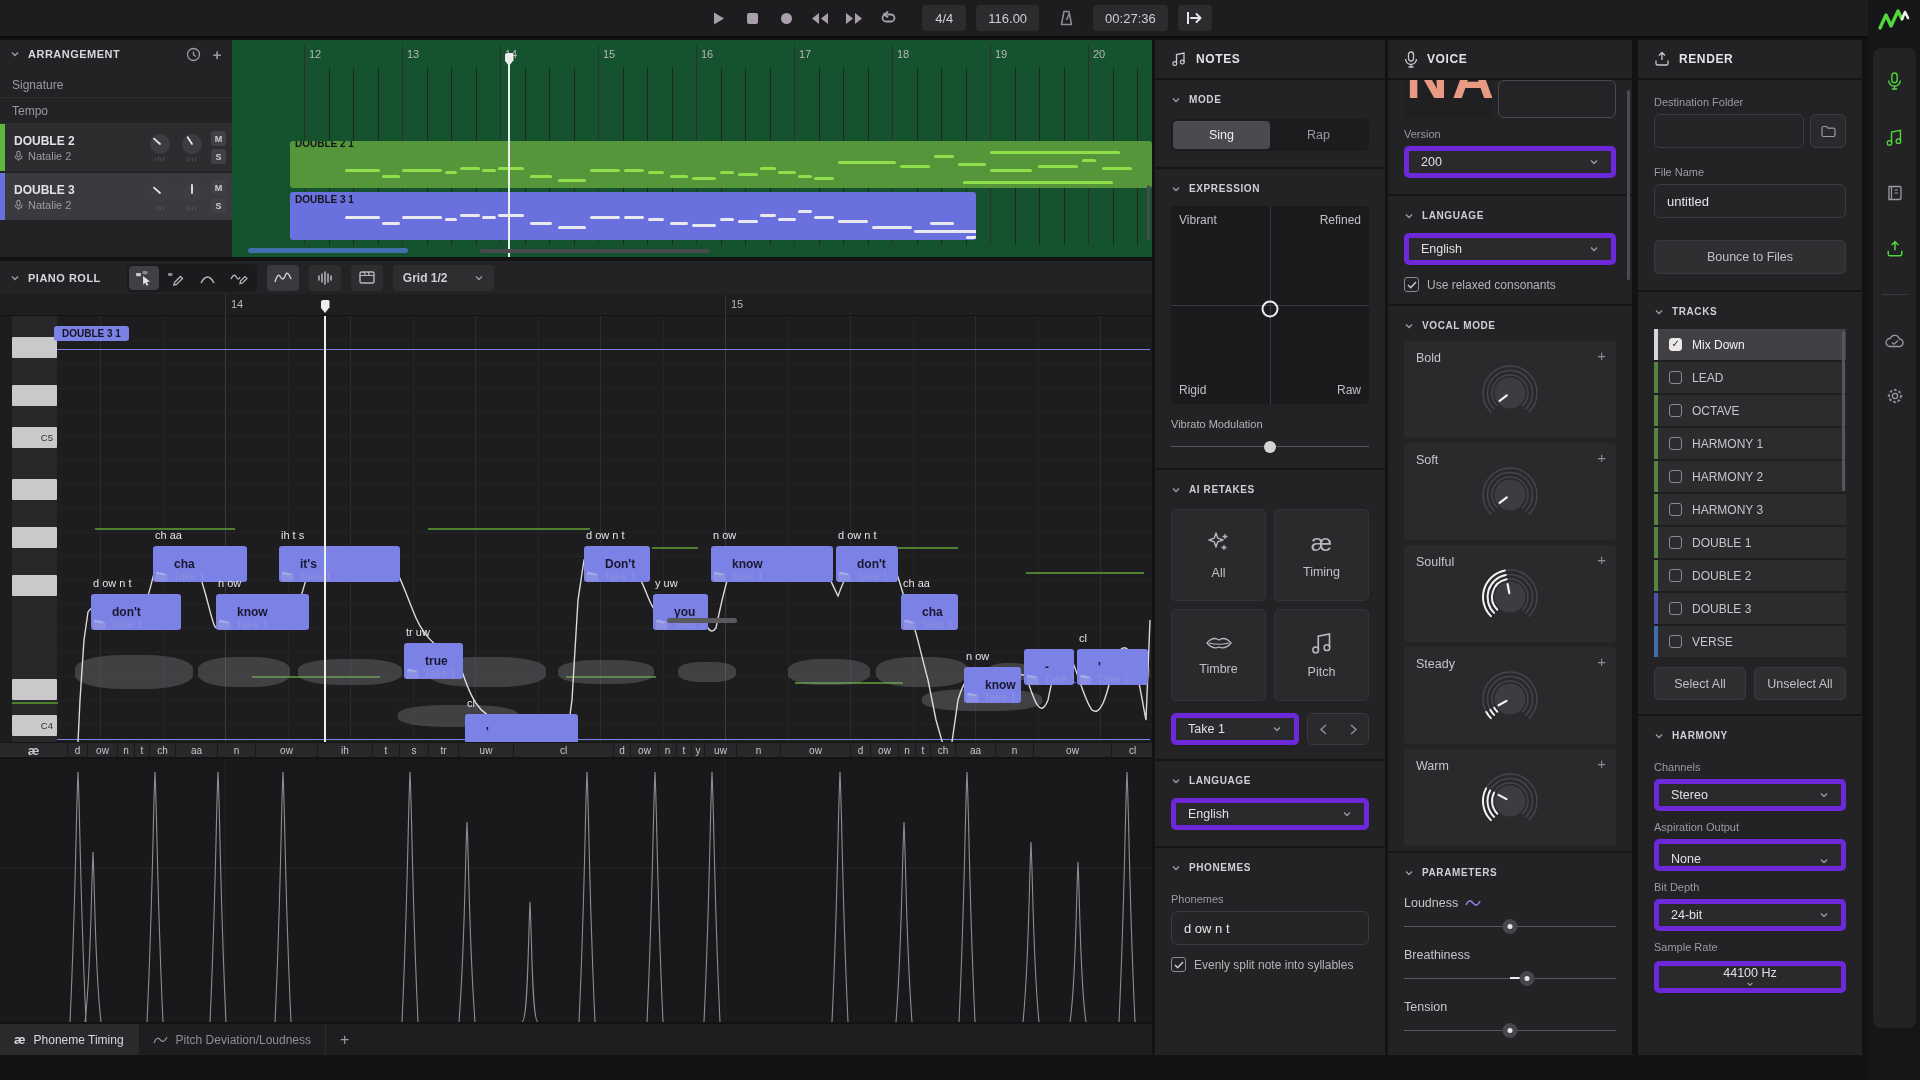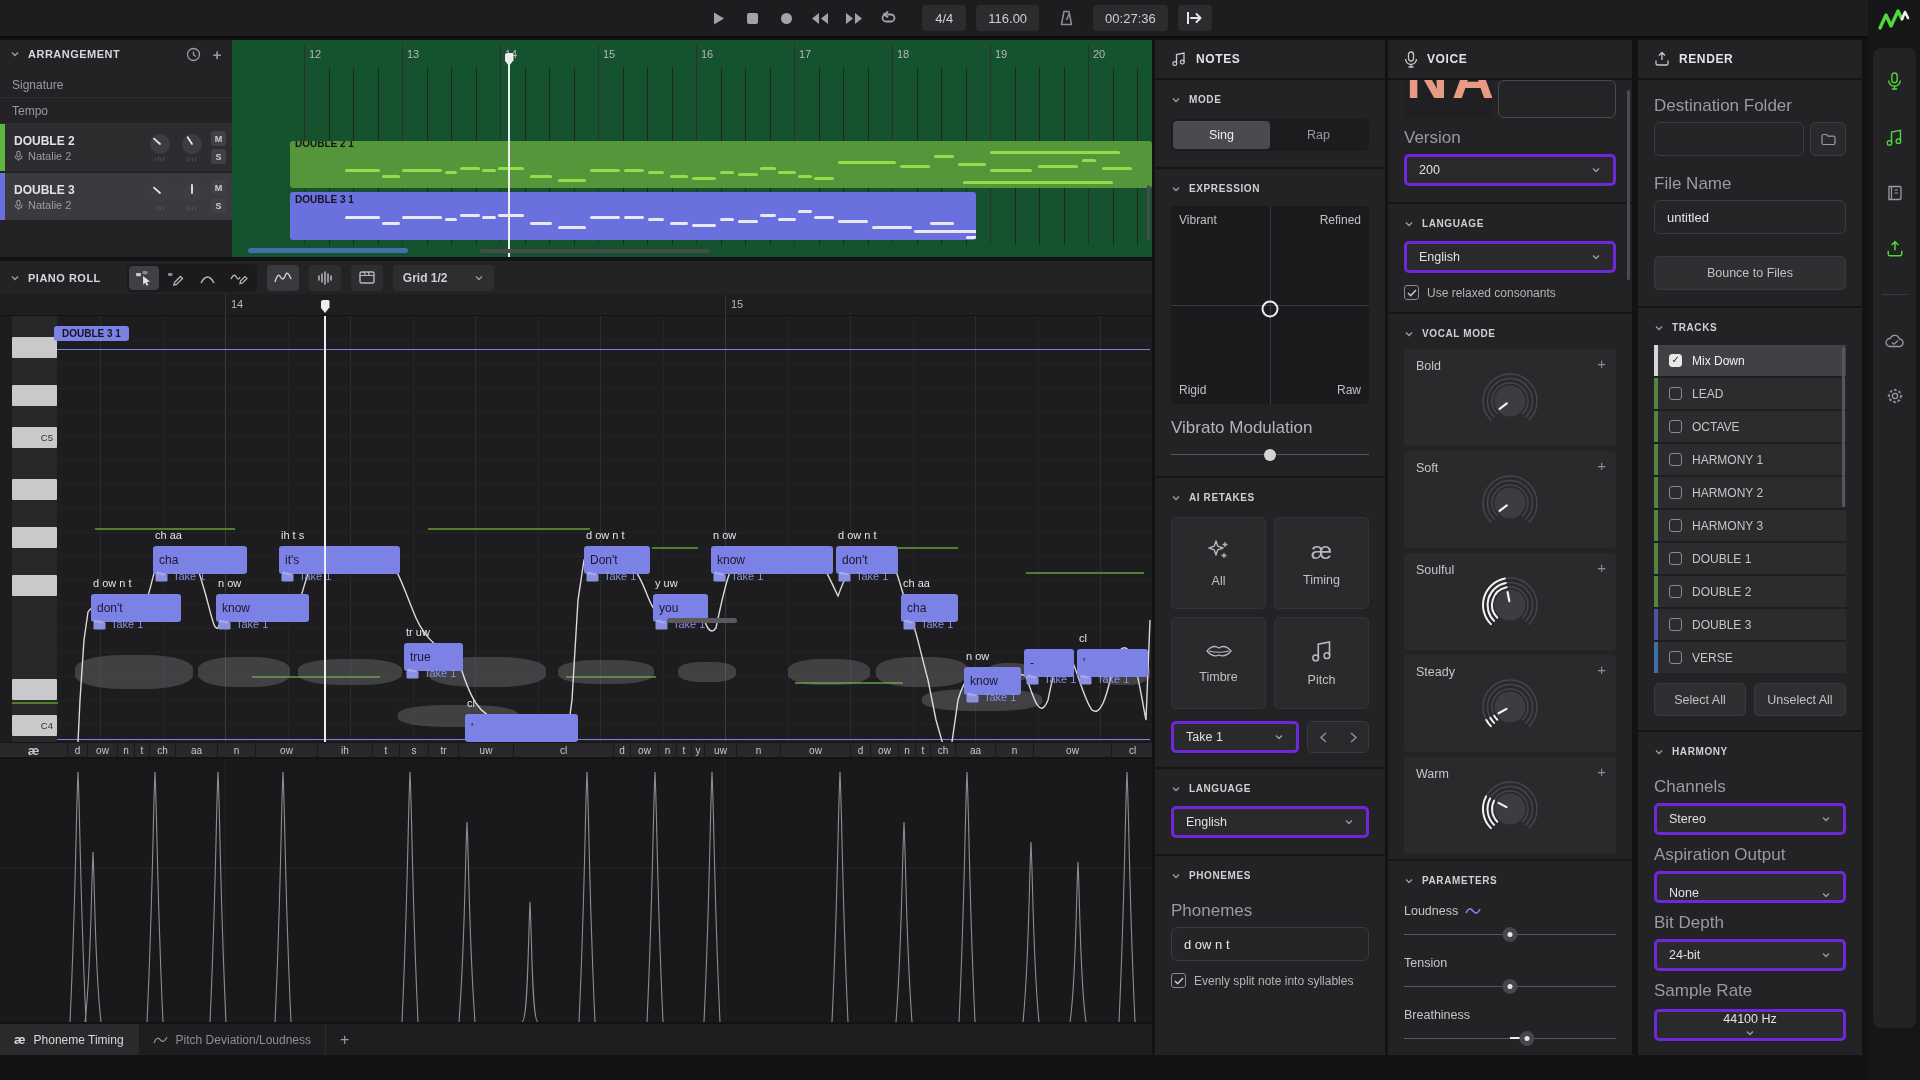--- a/index.html
+++ b/index.html
@@ -17,23 +17,23 @@
   .tbox.icon { min-width:34px; padding:0 8px; }
 
   
   .sec-h { display:flex; align-items:center; gap:8px; font-size:10px; font-weight:bold;
     letter-spacing:.6px; color:#d0d0d4; padding:14px 16px 10px 16px; }
   .panel { position:absolute; top:40px; height:1015px; background:#232325; overflow:hidden; }
   .panel-h { display:flex; align-items:center; gap:9px; height:40px; padding:0 16px; font-size:12px;
     font-weight:bold; letter-spacing:.6px; color:#e2e2e6; border-bottom:2px solid #161618; }
   .divider { border-top:2px solid #161618; }
   .dd { display:flex; align-items:center; justify-content:space-between; background:#2a2a2c;
-    border:3px solid #6d28d9; border-radius:5px; height:32px; padding:0 12px; font-size:12.5px;
+    border:5px solid #6d28d9; border-radius:5px; height:32px; padding:0 12px; font-size:12.5px;
     color:#e0e0e4; cursor:pointer; }
-  .lbl { font-size:17px; color:#9a9aa0; margin:10px 16px 6px 16px; }
+  .lbl { font-size:11px; color:#9a9aa0; margin:10px 16px 6px 16px; }
   .cb-row { display:flex; align-items:center; gap:8px; margin:12px 16px; font-size:12px; color:#b4b4b8; }
   .cb { width:15px; height:15px; border:1.5px solid #8a8a90; border-radius:3px; display:flex;
     align-items:center; justify-content:center; }
   .btn { background:#2f2f32; border:1px solid #3a3a3e; border-radius:5px; color:#c0c0c4;
     font-size:12.5px; display:flex; align-items:center; justify-content:center; cursor:pointer; }
 
   
   .arr { position:absolute; left:0; top:40px; width:1152px; height:217px; background:#232325; }
   .arr-head { position:absolute; left:0; top:0; width:232px; height:28px; display:flex; align-items:center;
     gap:8px; padding:0 10px; font-size:11px; font-weight:bold; letter-spacing:.5px; color:#d8d8dc; }
@@ -81,22 +81,22 @@
   #pr-ruler { position:absolute; left:0; top:294px; width:1152px; height:22px; background:#1e1e20;
     border-bottom:1px solid #141416; }
   #pr-canvas { position:absolute; left:0; top:316px; width:1152px; height:426px; background:#1d1d1f; overflow:hidden; }
   .keycol { position:absolute; left:12px; top:0; width:45px; height:426px; background:#28282a; }
   .wkey { position:absolute; left:0; width:45px; height:21px; background:#c9c9cb; border-radius:1px;
     font-size:9.5px; color:#333; display:flex; align-items:center; justify-content:flex-end; padding-right:4px; }
   .vline { position:absolute; top:0; height:426px; width:1px; }
   .hline { position:absolute; left:57px; right:0; height:1px; background:#232325; }
   .ghost { position:absolute; height:2px; background:#4e8030; }
   .wave { position:absolute; background:rgba(150,150,156,.30); border-radius:40%; }
-  .note { position:absolute; height:28px; background:#7c81e6; border-radius:3px; font-size:12px;
-    color:#181830; display:flex; align-items:center; padding:0 6px; overflow:visible; white-space:nowrap; }
+  .note { position:absolute; height:36px; background:#7c81e6; border-radius:3px; font-size:12px;
+    color:#181830; display:flex; align-items:center; padding:0 21px; overflow:visible; white-space:nowrap;font-weight:bold; }
   .note-ph { position:absolute; font-size:11px; color:#e4e4e8; white-space:nowrap; }
   .note-take { position:absolute; font-size:11px; color:#8b90e2; display:flex; align-items:center;
     gap:5px; white-space:nowrap; }
   .clipline { position:absolute; left:57px; right:2px; height:1px; background:#7c81e6; }
   .badge { position:absolute; background:#7c81e6; border-radius:3px; font-size:10px; font-weight:bold;
     color:#14141c; padding:2px 8px; }
   #phon-row { position:absolute; left:0; top:742px; width:1152px; height:16px; background:#29292b;
     display:flex; overflow:hidden; border-top:1px solid #141416; border-bottom:1px solid #141416; }
   .pcell { height:100%; border-right:1px solid #19191b; font-size:10px; color:#c8c8cc; display:flex;
     align-items:center; justify-content:center; flex:none; }
@@ -1026,37 +1026,37 @@
               <path d="M1 7 Q4 0 8 5 Q12 10 15 3" fill="none" stroke="#8084e0" stroke-width="1.6"></path>
             </svg>
           </div>
           <div class="slider">
             <div class="trk"></div>
             <div class="hd" style="left:50%"></div>
           </div>
         </div>
         <div class="param-row">
           <div class="param-lb">
-            <span>Tension</span>
-          </div>
-          <div class="slider">
-            <div class="trk"></div>
-            <div class="hd" style="left:50%"></div>
-          </div>
-        </div>
-        <div class="param-row">
-          <div class="param-lb">
             <span>Breathiness</span>
           </div>
           <div class="slider">
             <div class="trk"></div>
             <div class="vfill" style="left:50%;width:7.9999999999999964%"></div>
             <div class="hd" style="left:57.99999999999999%"></div>
           </div>
         </div>
+        <div class="param-row">
+          <div class="param-lb">
+            <span>Tension</span>
+          </div>
+          <div class="slider">
+            <div class="trk"></div>
+            <div class="hd" style="left:50%"></div>
+          </div>
+        </div>
       </div>
     <div class="vscroll" style="top:50px;height:190px"></div>
   </aside>
 
   <aside class="panel" id="render-panel">
     <div class="panel-h">
       <svg width="16" height="16" viewBox="0 0 16 16">
           <path d="M8 1.5 V9 M5 4.5 L8 1.5 L11 4.5" fill="none" stroke="#c8c8cc" stroke-width="1.3"></path>
           <path d="M2 9.5 V12.5 A1.5 1.5 0 0 0 3.5 14 H12.5 A1.5 1.5 0 0 0 14 12.5 V9.5" fill="none" stroke="#c8c8cc" stroke-width="1.3"></path>
         </svg>

